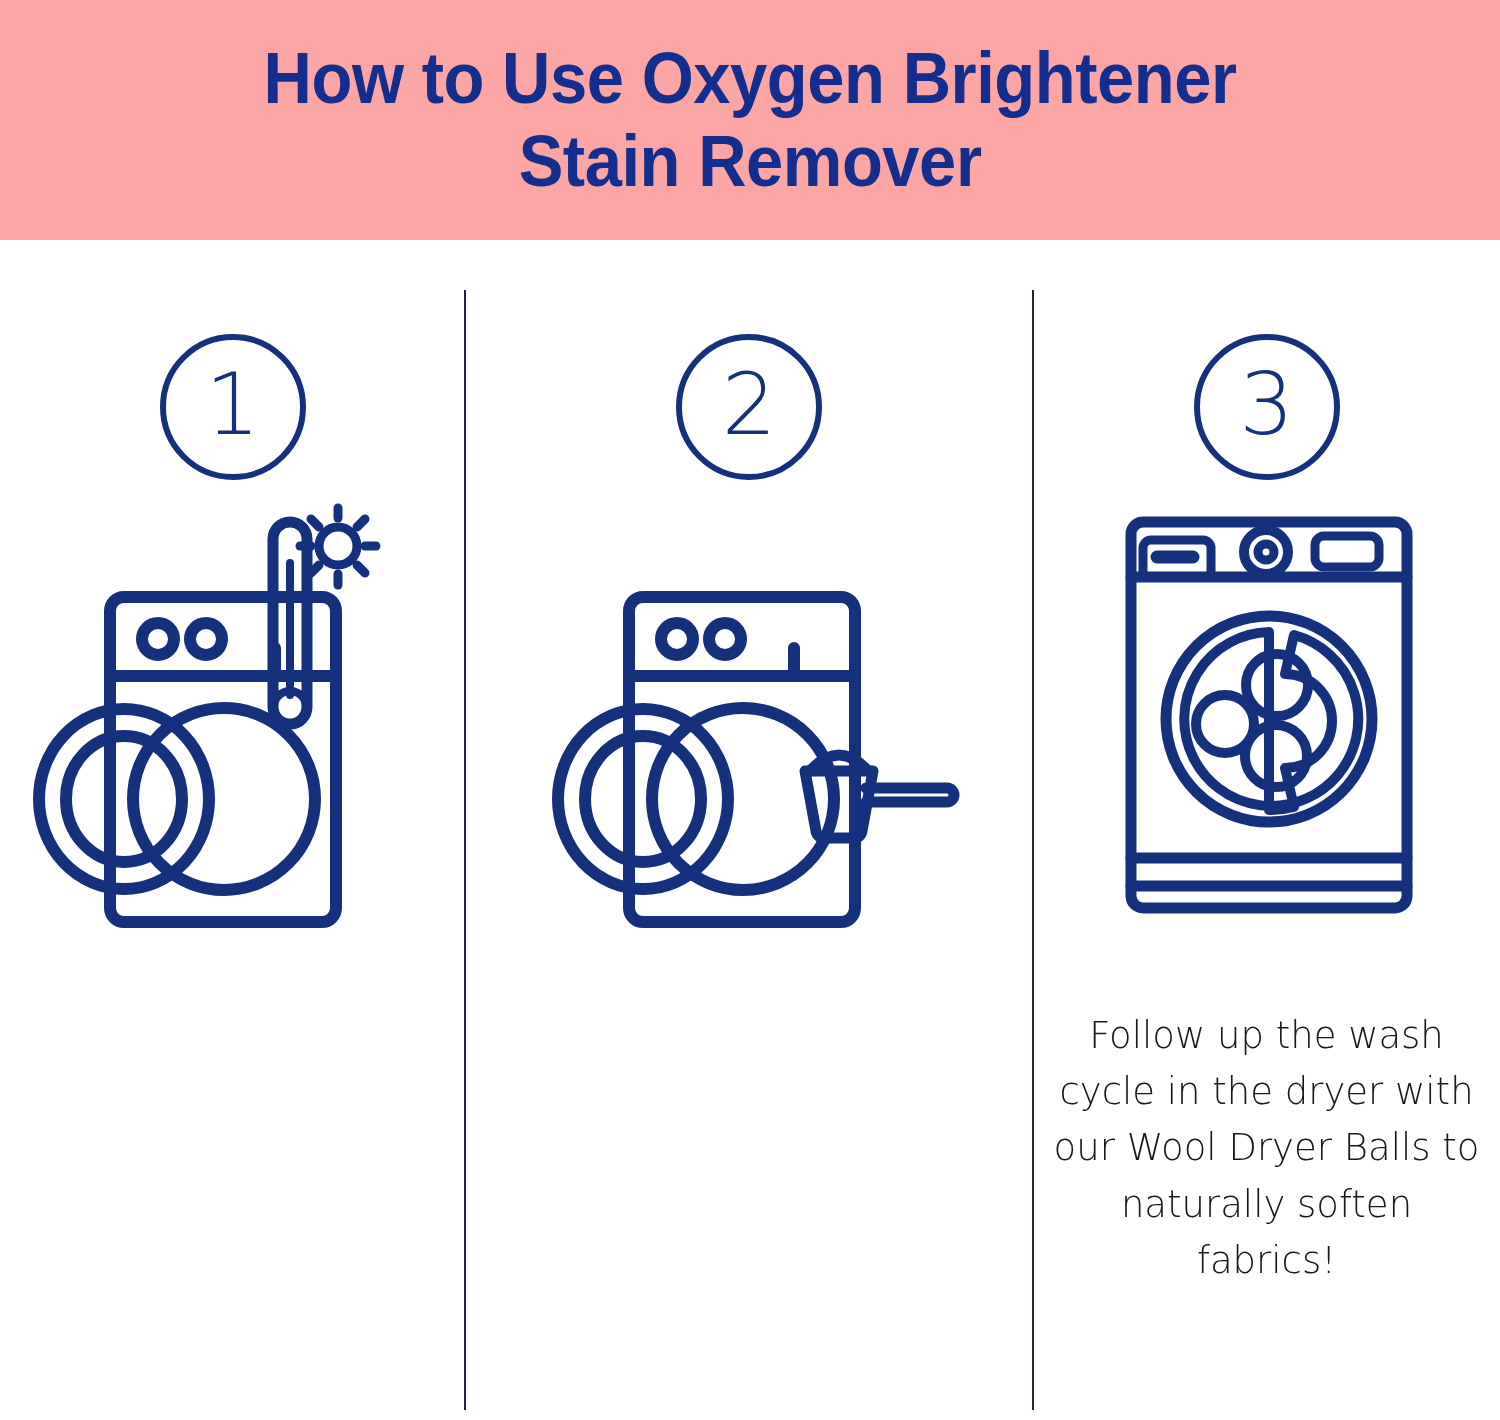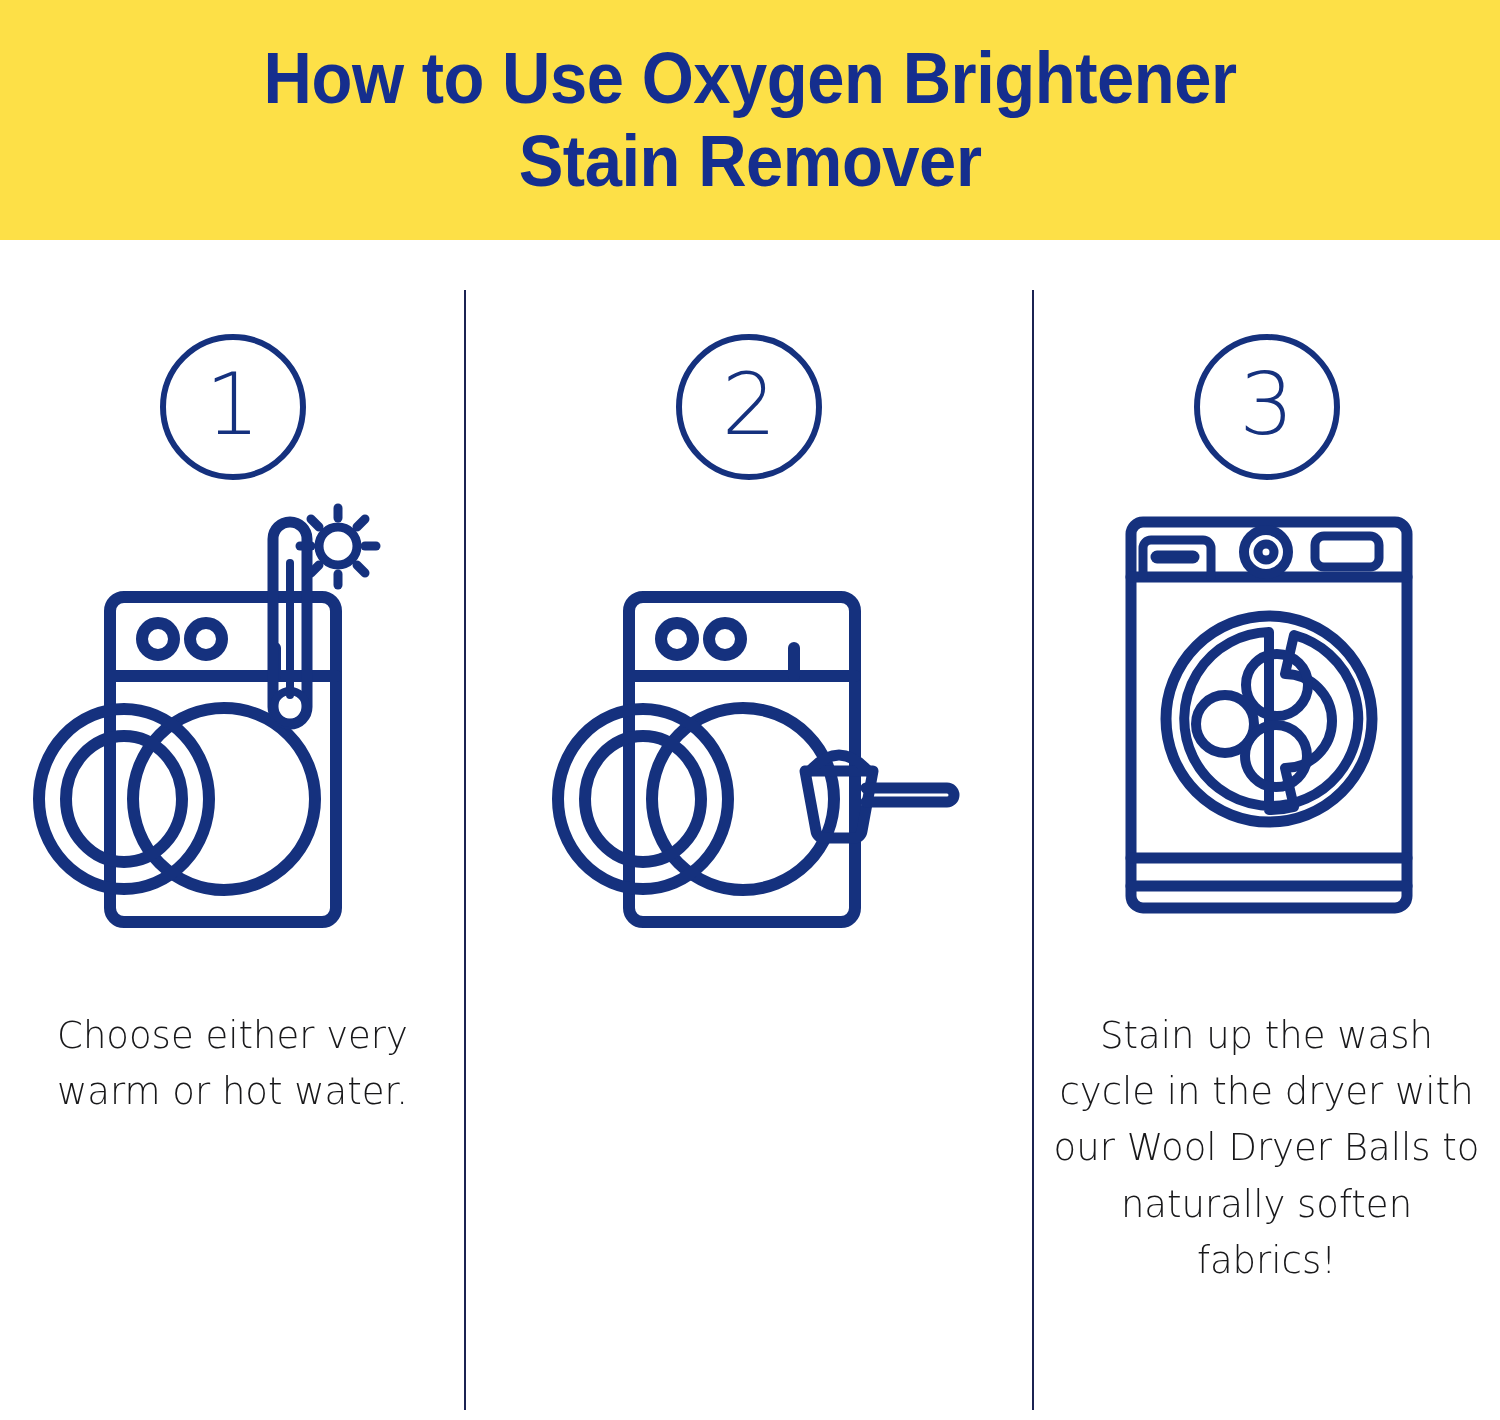--- a/index.html
+++ b/index.html
@@ -20,21 +20,21 @@
     background: #ffffff;
   }
 
   
   .header {
     position: absolute;
     left: 0;
     top: 0;
     width: 1500px;
     height: 240px;
-    background: #fde047;
+    background: #fca5a5;
     display: flex;
     align-items: center;
     justify-content: center;
     box-sizing: border-box;
     padding: 0 120px;
   }
   .header-title {
     font-family: "Liberation Sans", sans-serif;
     font-weight: bold;
     font-size: 72px;
@@ -204,21 +204,20 @@
 
             <g>
               <path d="M256 39 a17 17 0 0 1 34 0 v168 a17 17 0 1 1 -34 0 z" stroke-width="11"></path>
               <path d="M273 63 v132" stroke-width="8"></path>
               <circle cx="273" cy="207" r="16" stroke-width="8"></circle>
             </g>
           </svg>
         </div>
       </div>
 
-      <p class="caption cap-1">Choose either very warm or hot water.</p>
     </div>
 
     <div class="col col-2">
       <div class="badge-wrap">
         <div class="badge">
           <span class="badge-num">2</span>
         </div>
       </div>
 
       <div class="icon-wrap">
@@ -287,17 +286,17 @@
 
             <g stroke-width="10">
               <circle cx="158" cy="185" r="31"></circle>
               <circle cx="106" cy="224" r="29"></circle>
               <circle cx="157" cy="256" r="31"></circle>
             </g>
           </svg>
         </div>
       </div>
 
-      <p class="caption cap-3">Stain up the wash cycle in the dryer with our Wool Dryer Balls to naturally soften fabrics!</p>
+      <p class="caption cap-3">Follow up the wash cycle in the dryer with our Wool Dryer Balls to naturally soften fabrics!</p>
     </div>
 
   </div>
 </div>
 
 </body></html>

